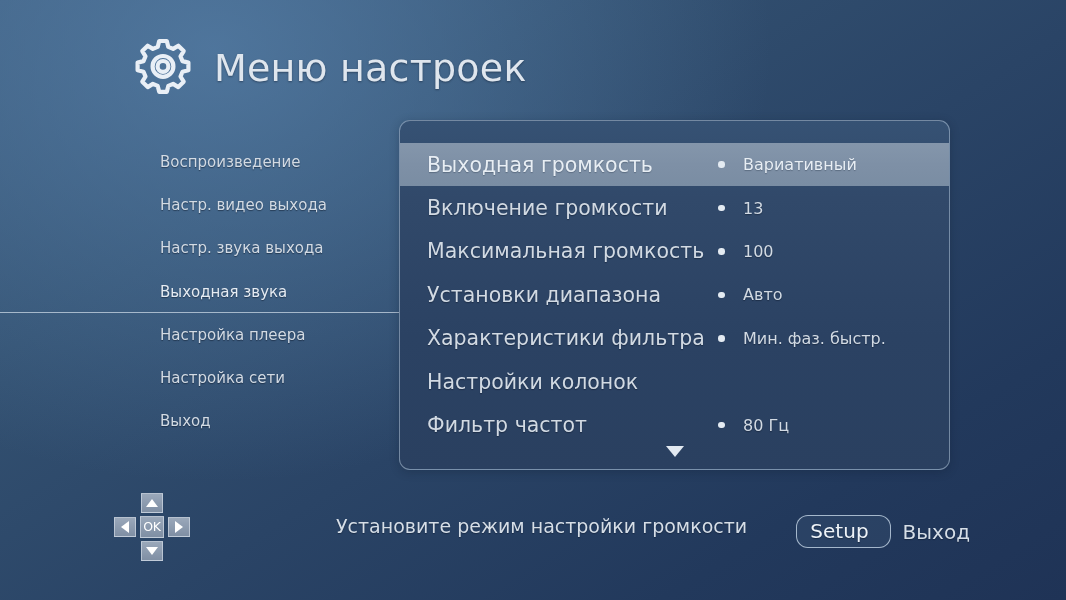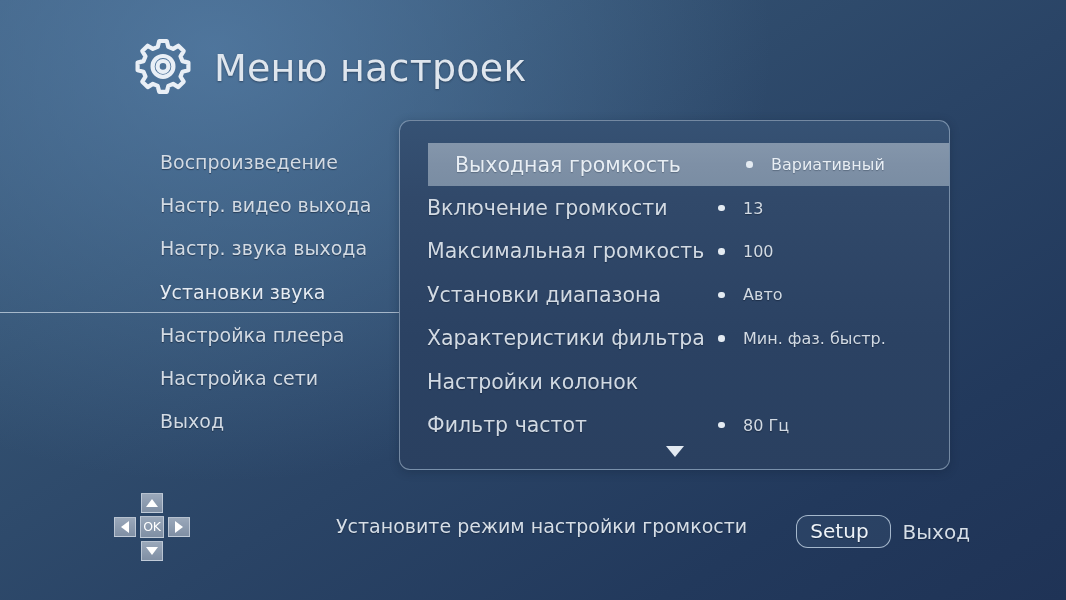--- a/index.html
+++ b/index.html
@@ -59,21 +59,21 @@
   }
   .side-item {
     height: 43.3px;
     display: flex;
     align-items: center;
     padding-left: 160px;
     box-sizing: border-box;
     position: relative;
   }
   .side-item .side-label {
-    font-size: 19px;
+    font-size: 15px;
     color: #d3dbe4;
     white-space: nowrap;
     text-shadow: 0 1px 1px rgba(10,22,40,0.5);
   }
   .side-item.active .side-label {
     color: #e6ecf3;
   }
   .side-item.sep-after::after {
     content: "";
     position: absolute;
@@ -105,21 +105,20 @@
     right: 0;
   }
   .row {
     height: 43.4px;
     display: flex;
     align-items: center;
     position: relative;
   }
   .row.highlight {
     background: linear-gradient(180deg, #8496ab 0%, #7e90a6 50%, #7a8da3 100%);
-    margin-left: 28px;
   }
   .row .row-label {
     position: absolute;
     left: 27px;
     font-size: 20.5px;
     color: #d2dae3;
     white-space: nowrap;
     text-shadow: 0 1px 1px rgba(10,22,40,0.45);
   }
   .row.highlight .row-label,
@@ -260,21 +259,21 @@
     <div class="side-item">
       <span class="side-label">Воспроизведение</span>
     </div>
     <div class="side-item">
       <span class="side-label">Настр. видео выхода</span>
     </div>
     <div class="side-item">
       <span class="side-label">Настр. звука выхода</span>
     </div>
     <div class="side-item active sep-after">
-      <span class="side-label">Установки звука</span>
+      <span class="side-label">Выходная звука</span>
     </div>
     <div class="side-item">
       <span class="side-label">Настройка плеера</span>
     </div>
     <div class="side-item">
       <span class="side-label">Настройка сети</span>
     </div>
     <div class="side-item">
       <span class="side-label">Выход</span>
     </div>

